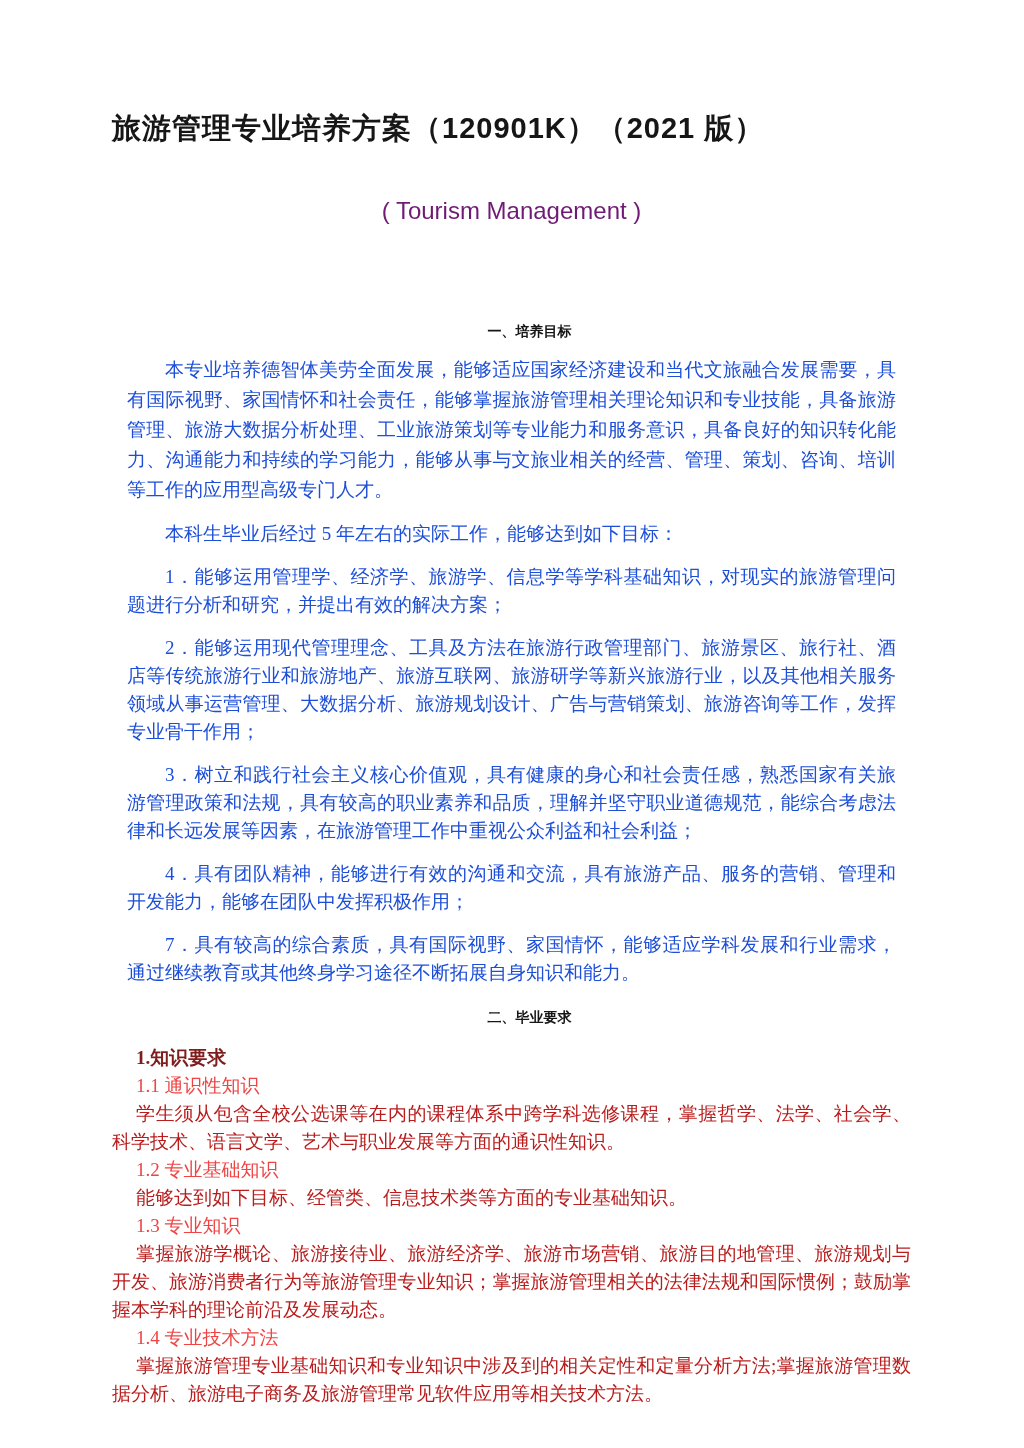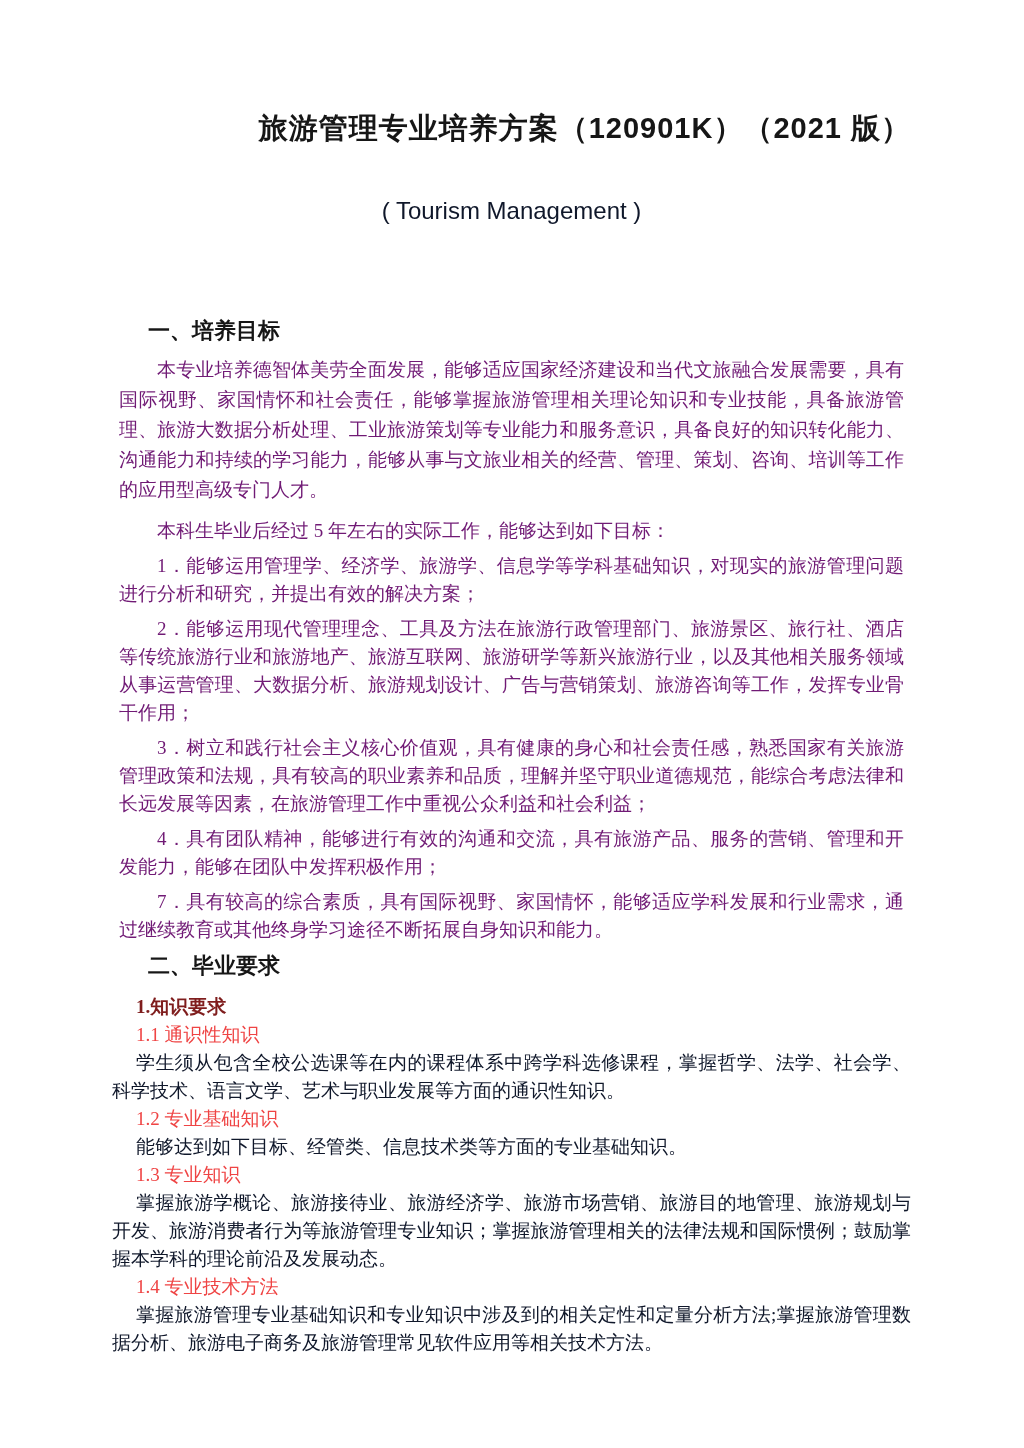--- a/index.html
+++ b/index.html
@@ -14,55 +14,56 @@
     background: #ffffff;
     color: #1f1f1f;
     overflow: hidden;
     font-family: "Liberation Serif", "DejaVu Serif", serif;
   }
   .content {
     margin: 0 113px 0 112px; 
   }
   .doc-title {
     margin: 108px 0 0 0;
-    text-align: right;
+    text-align: left;
     font-family: "Liberation Sans", "DejaVu Sans", sans-serif;
     font-weight: 700;
     font-size: 29px;
     line-height: 40px;
     letter-spacing: 1px;
     color: #161616;
   }
   .doc-subtitle {
     margin: 46px 0 0 0;
     text-align: center;
     font-family: "Liberation Sans", "DejaVu Sans", sans-serif;
     font-weight: 500;
     font-size: 24px;
     line-height: 34px;
-    color: #0f172a;
+    color: #701a75;
   }
   .section-heading {
     margin: 88px 0 0 0;
     padding-left: 36px;
     font-family: "Liberation Sans", "DejaVu Sans", sans-serif;
     font-weight: 700;
-    font-size: 22px;
+    font-size: 14px;
     line-height: 30px;
     color: #161616;
+    text-align: center;
   }
   .section-heading.second {
     margin-top: 7px;
   }
   p.body {
-    margin: 7px;
+    margin: 15px;
     font-size: 19px;
     line-height: 28px;
     text-align: justify;
-    color: #701a75;
+    color: #1d4ed8;
   }
   p.intro {
     margin-top: 9px;
     line-height: 30px;
     text-indent: 38px;
   }
   p.goal {
     text-indent: 38px;
   }
   p.goals-intro {
@@ -86,21 +87,21 @@
     line-height: 28px;
     text-indent: 24px;
     color: #ef4444;
   }
   p.sub-text {
     margin: 0;
     font-size: 19px;
     line-height: 28px;
     text-align: justify;
     text-indent: 24px;
-    color: #0f172a;
+    color: #b91c1c;
   }
 </style>
 </head>
 <body>
 
 <div class="page">
   <div class="content">
 
     <h1 class="doc-title">旅游管理专业培养方案（120901K）（2021 版）</h1>
 

